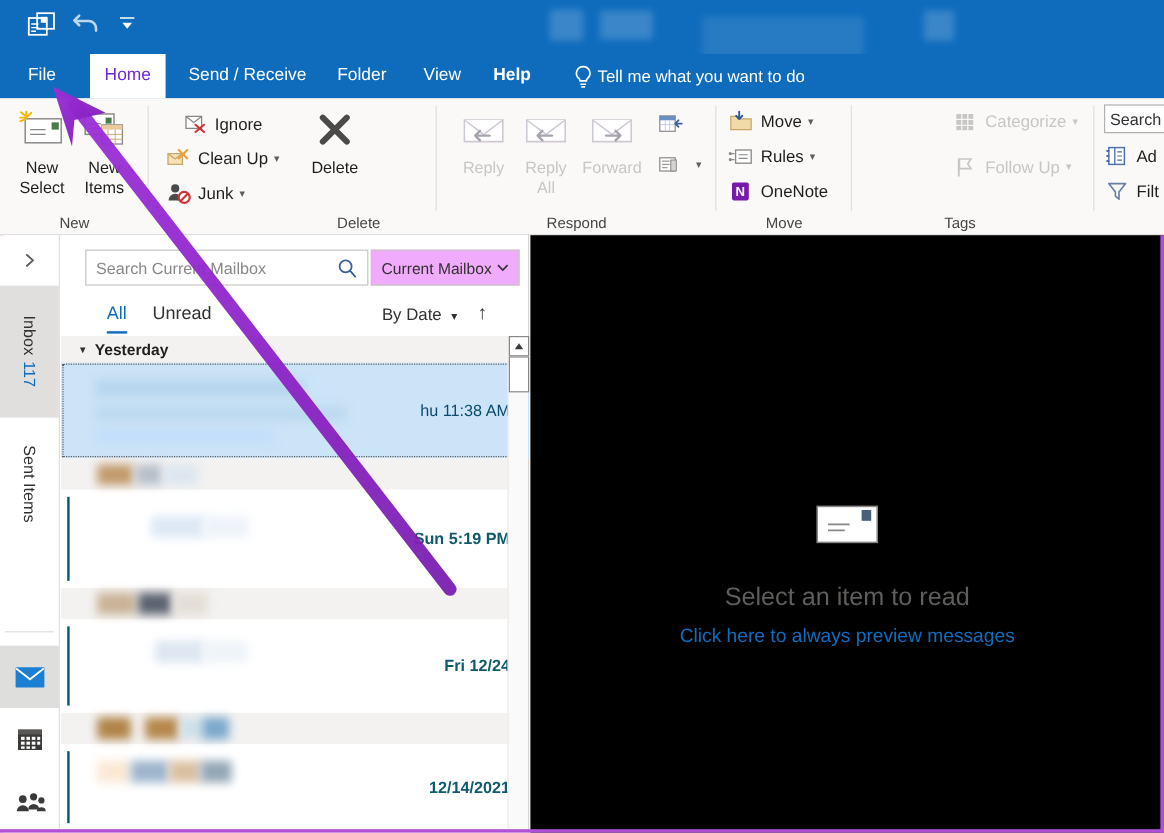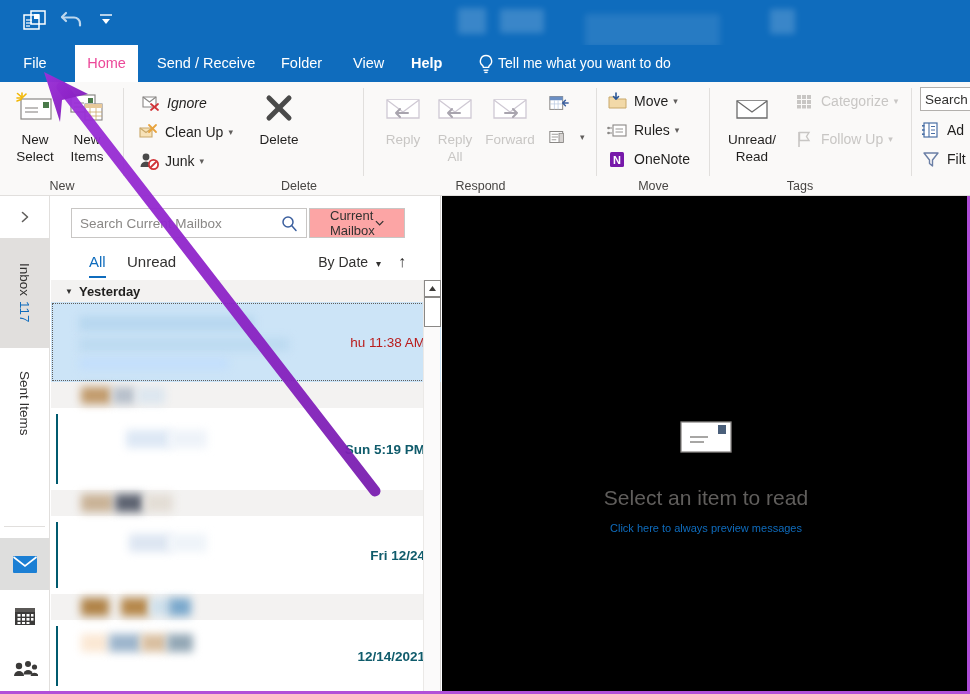--- a/index.html
+++ b/index.html
@@ -38,21 +38,21 @@
   .ribbon-tabs {
     position: absolute; left: 0; top: 45px; width: 970px; height: 37px;
     background: #0f6cbd;
   }
   .rtab {
     position: absolute; top: 0; height: 37px; line-height: 37px;
     color: #ffffff; font-size: 14.5px; text-align: center;
     padding: 0 11px; cursor: pointer; white-space: nowrap;
   }
   .rtab.active {
-    background: #ffffff; color: #ec4899;
+    background: #ffffff; color: #6d28d9;
   }
   .tellme {
     position: absolute; left: 498px; top: 0; height: 37px; line-height: 37px;
     color: #ffffff; font-size: 14px; white-space: nowrap;
   }
   .bulb-icon {
     position: absolute; left: 476px; top: 8px; width: 20px; height: 22px;
     color: #ffffff;
   }
 
@@ -122,23 +122,23 @@
     background: #ffffff; border-right: 1px solid #d6d3d1;
   }
   .searchrow { position: absolute; left: 0; top: 12px; width: 390px; height: 32px; }
   .searchbox {
     position: absolute; left: 20px; top: 0; width: 236px; height: 30px;
     border: 1px solid #c8c6c4; background: #ffffff;
     display: flex; align-items: center; padding: 0 8px;
   }
   .searchbox .ph { font-size: 13.5px; color: #8a8886; flex: 1; }
   .scope {
-    position: absolute; left: 258px; top: 0; width: 96px; height: 30px;
-    border: 1px solid #c8c6c4; background: #fca5a5;
-    display: flex; align-items: center; padding: 0 20px; cursor: pointer;
+    position: absolute; left: 258px; top: 0; width: 124px; height: 30px;
+    border: 1px solid #c8c6c4; background: #f0abfc;
+    display: flex; align-items: center; padding: 0 8px; cursor: pointer;
   }
   .scope .lbl { font-size: 13px; color: #323130; flex: 1; }
 
   .filterrow { position: absolute; left: 0; top: 52px; width: 390px; height: 32px; }
   .fchip {
     position: absolute; top: 0; height: 30px; line-height: 28px;
     font-size: 15px; color: #323130; cursor: pointer;
   }
   .fchip.active { color: #0f6cbd; border-bottom: 2px solid #0f6cbd; }
   .sortby {
@@ -160,21 +160,21 @@
   .msgrow { position: absolute; left: 0; width: 390px; cursor: pointer; }
   .msgrow.selected { background: #cce4f7; outline: 1px dotted #605e5c; outline-offset: -2px; }
   .msgrow.unreadbar::before {
     content: ""; position: absolute; left: 5px; top: 6px; bottom: 6px;
     width: 2px; background: #005a6e;
   }
   .msg-time {
     position: absolute; right: 16px; top: 50%; transform: translateY(-50%);
     font-size: 13.5px; white-space: nowrap;
   }
-  .msg-time.read { color: #b91c1c; }
+  .msg-time.read { color: #0c4a6e; }
   .msg-time.unread { color: #0f5b6b; font-weight: bold; }
   .redact { position: absolute; filter: blur(4px); border-radius: 1px; }
 
   .listscroll {
     position: absolute; right: 0; top: 84px; width: 17px; bottom: 0;
     background: #fbfafa; border-left: 1px solid #ebe9e7;
   }
   .sc-up {
     position: absolute; left: 0; top: 0; width: 17px; height: 17px;
     border: 1px solid #8a8886; background: #ffffff;
@@ -188,21 +188,21 @@
   
   .readpane {
     position: absolute; left: 442px; top: 196px; width: 528px; height: 498px;
     background: #000000;
   }
   .rp-center {
     position: absolute; left: 0; top: 222px; width: 100%; text-align: center;
   }
   .rp-envelope { display: flex; justify-content: center; margin-bottom: 30px; }
   .rp-title { font-size: 21px; color: #605e5c; margin-bottom: 12px; }
-  .rp-link { font-size: 11px; color: #0f6cbd; cursor: pointer; }
+  .rp-link { font-size: 16px; color: #0f6cbd; cursor: pointer; }
 
   .right-edge {
     position: absolute; right: 0; top: 196px; width: 3px; height: 498px;
     background: #b14fd8;
   }
   .bottom-edge {
     position: absolute; left: 0; bottom: 0; width: 970px; height: 3px;
     background: #b14fd8;
   }
 
@@ -305,21 +305,21 @@
           </svg>
         </div>
         <div class="lbl">New</div>
         <div class="lbl">Items</div>
       </div>
       <div class="rgroup-label">New</div>
       <div class="rgroup-sep" style="right:0;"></div>
     </div>
 
     <div class="rgroup" style="left:124px;width:240px;">
-      <div class="smallbtn" style="left:16px;top:6px;font-style:italic;">
+      <div class="smallbtn" style="left:28px;top:6px;">
         <div class="ico">
           <svg width="22" height="20" viewBox="0 0 22 20">
             <path d="M3 4 h13 v10 h-13 z" fill="#ffffff" stroke="#8a8886" stroke-width="1.1"></path>
             <path d="M3 4 l6.5 5 l6.5 -5" fill="none" stroke="#8a8886" stroke-width="1.1"></path>
             <g stroke="#d13438" stroke-width="1.8" stroke-linecap="round">
               <line x1="11" y1="11" x2="18" y2="17"></line>
                 <line x1="18" y1="11" x2="11" y2="17"></line>
             </g>
           </svg>
         </div>
@@ -464,30 +464,20 @@
             <text x="10" y="14.5" font-family="Liberation Sans, sans-serif" font-size="11" font-weight="bold" fill="#ffffff" text-anchor="middle">N</text>
           </svg>
         </div>
         <div class="lbl">OneNote</div>
       </div>
       <div class="rgroup-label">Move</div>
       <div class="rgroup-sep" style="right:0;"></div>
     </div>
 
     <div class="rgroup" style="left:710px;width:202px;">
-      <div class="bigbtn" style="left:8px;width:68px;">
-        <div class="ico">
-          <svg width="46" height="38" viewBox="0 0 46 38">
-            <path d="M8 12 h30 v17 h-30 z" fill="#ffffff" stroke="#6b6b6b" stroke-width="1.3"></path>
-            <path d="M8 12 l15 11 l15 -11" fill="#ffffff" stroke="#6b6b6b" stroke-width="1.3"></path>
-          </svg>
-        </div>
-        <div class="lbl">Unread/</div>
-        <div class="lbl">Read</div>
-      </div>
       <div class="smallbtn disabled" style="left:84px;top:4px;">
         <div class="ico">
           <svg width="22" height="20" viewBox="0 0 22 20">
             <g fill="#c8c6c4">
               <rect x="3" y="4" width="4" height="4"></rect>
                 <rect x="8" y="4" width="4" height="4"></rect>
                 <rect x="13" y="4" width="4" height="4"></rect>
               <rect x="3" y="9" width="4" height="4"></rect>
                 <rect x="8" y="9" width="4" height="4"></rect>
                 <rect x="13" y="9" width="4" height="4"></rect>

